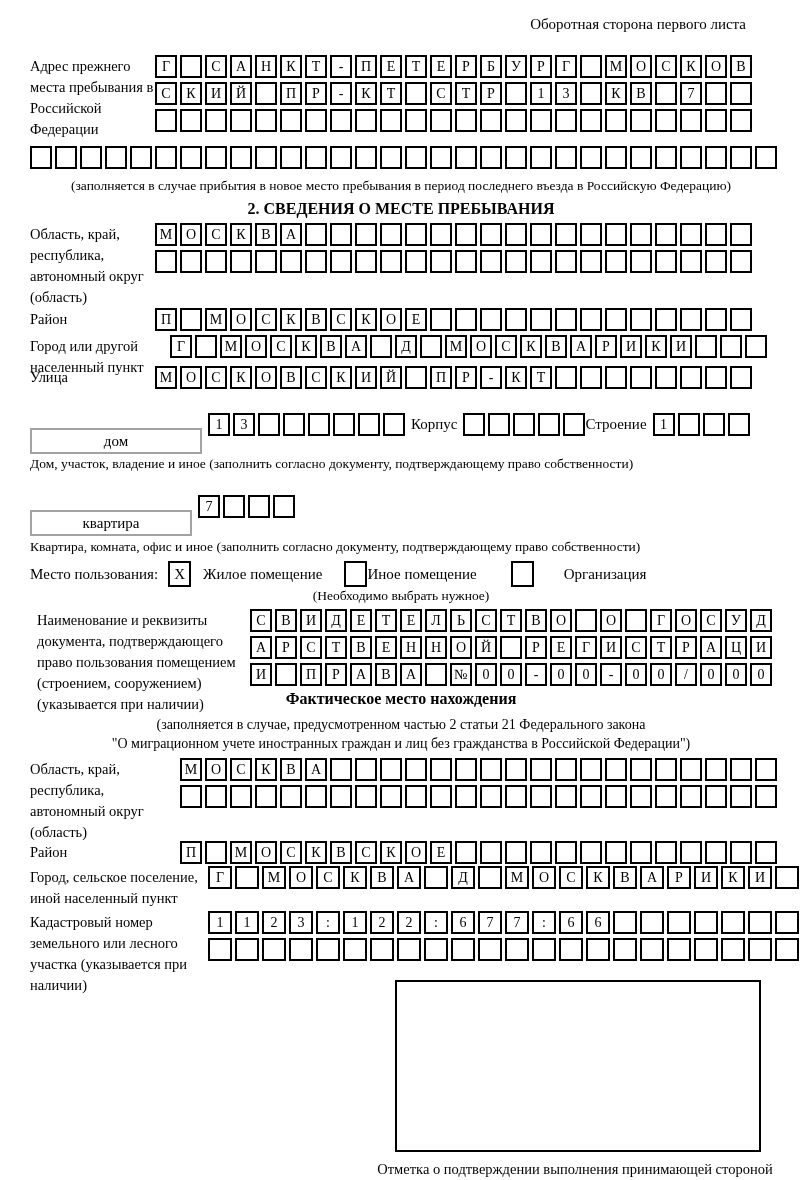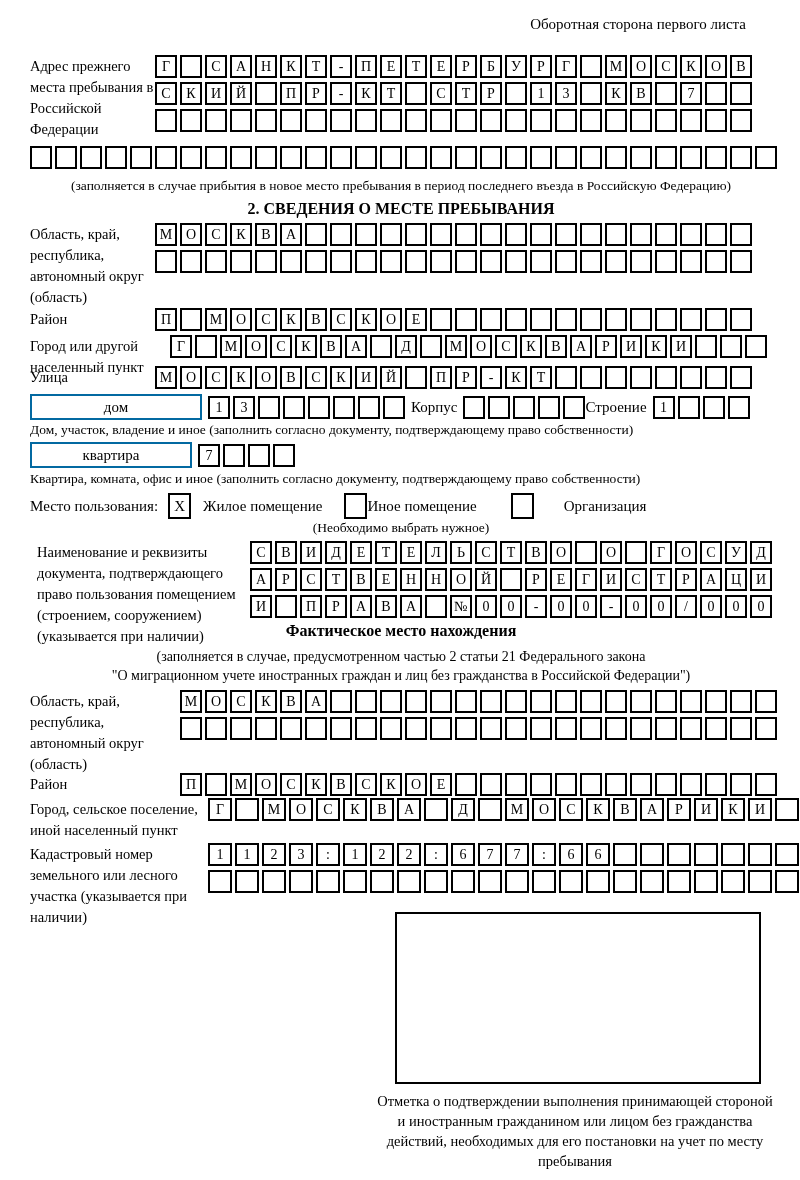--- a/index.html
+++ b/index.html
@@ -34,22 +34,22 @@
   .cells-lg .cell{width:24px;}
 
   .note{font-size:13.5px;line-height:15px;}
   .center{text-align:center;}
 
   .h-bold{font-weight:bold;font-size:16px;line-height:20px;text-align:center;}
 
   
   .inline-row{display:flex;align-items:center;}
   .typebox{
-    flex:none;height:26px;border:2px solid #0369a1;box-sizing:border-box;
-    display:flex;align-items:center;justify-content:center;font-size:15px;
+    flex:none;height:26px;border:2px solid #a3a3a3;box-sizing:border-box;
+    display:flex;align-items:center;justify-content:center;font-size:15px;margin-top:34px;
   }
   .inline-label{flex:none;font-size:15px;padding:0 6px;}
 
   
   .stay-row{display:flex;align-items:center;font-size:15px;}
   .checkbox{
     flex:none;width:23px;height:26px;box-sizing:border-box;border:2px solid #000;
     text-align:center;line-height:22px;font-size:15px;
   }
 

